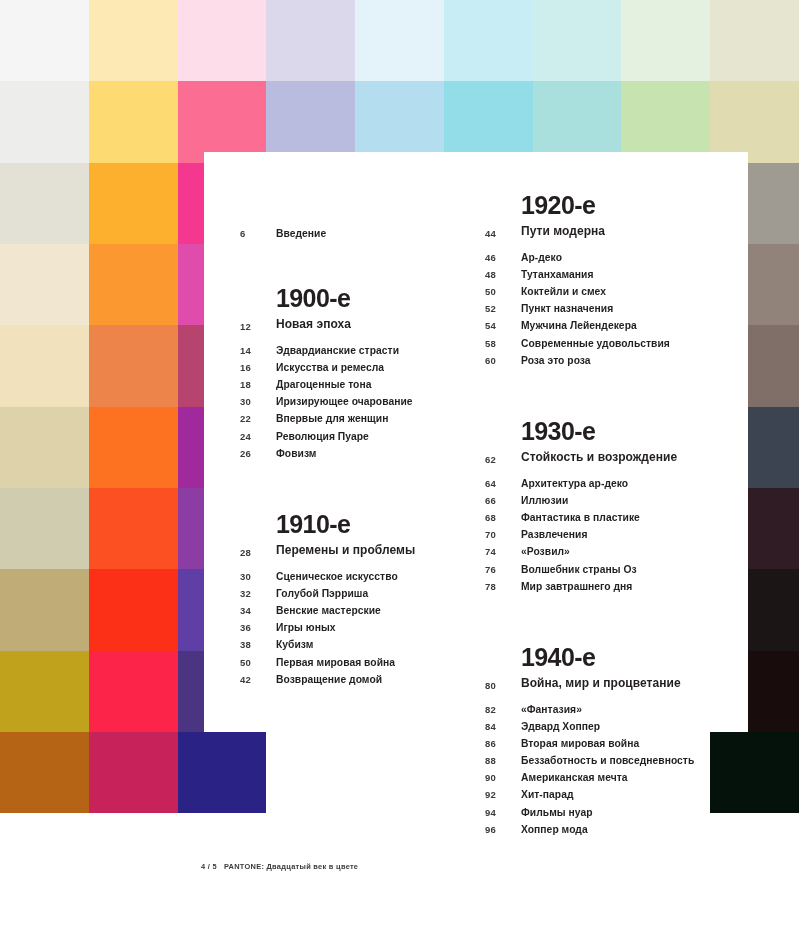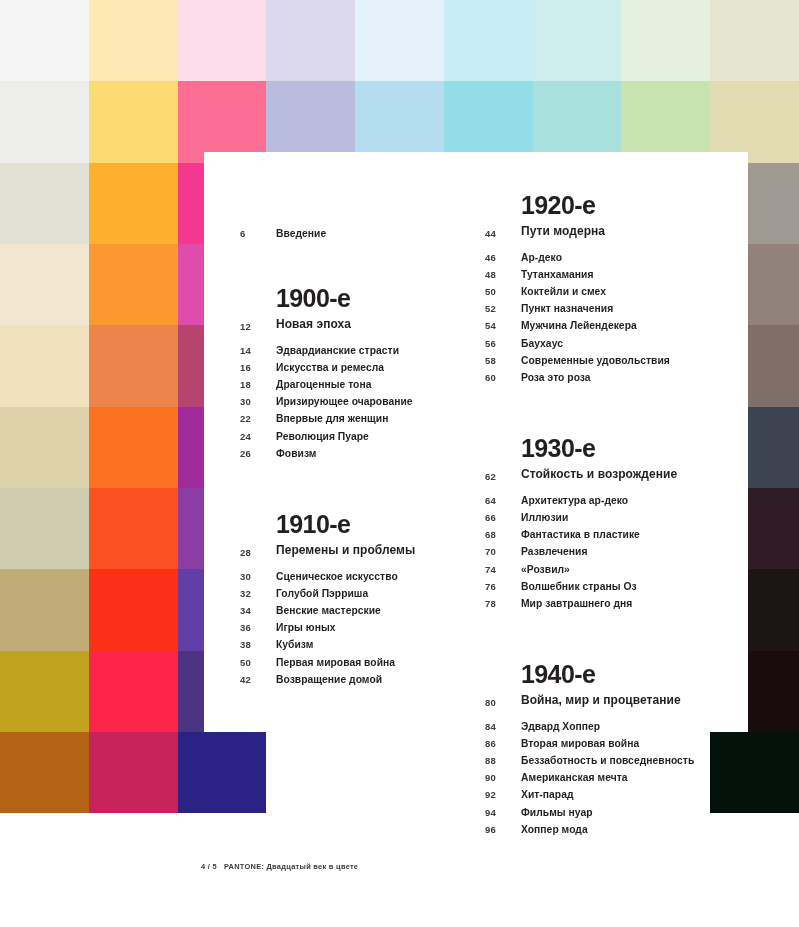--- a/index.html
+++ b/index.html
@@ -355,24 +355,20 @@
         </div>
         <div class="entry">
           <span class="pg">52</span>
           <span class="entry-title">Пункт назначения</span>
         </div>
         <div class="entry">
           <span class="pg">54</span>
           <span class="entry-title">Мужчина Лейендекера</span>
         </div>
         <div class="entry">
-          <span class="pg">56</span>
-          <span class="entry-title">Баухаус</span>
-        </div>
-        <div class="entry">
           <span class="pg">58</span>
           <span class="entry-title">Современные удовольствия</span>
         </div>
         <div class="entry">
           <span class="pg">60</span>
           <span class="entry-title">Роза это роза</span>
         </div>
       </div>
     </div>
 
@@ -419,20 +415,24 @@
     <div class="section">
       <div class="section-head">
         <span class="pg">80</span>
         <span class="head-text">
           <span class="decade">1940-е</span>
           <span class="decade-sub">Война, мир и процветание</span>
         </span>
       </div>
       <div class="entries">
         <div class="entry">
+          <span class="pg">82</span>
+          <span class="entry-title">«Фантазия»</span>
+        </div>
+        <div class="entry">
           <span class="pg">84</span>
           <span class="entry-title">Эдвард Хоппер</span>
         </div>
         <div class="entry">
           <span class="pg">86</span>
           <span class="entry-title">Вторая мировая война</span>
         </div>
         <div class="entry">
           <span class="pg">88</span>
           <span class="entry-title">Беззаботность и повседневность</span>

